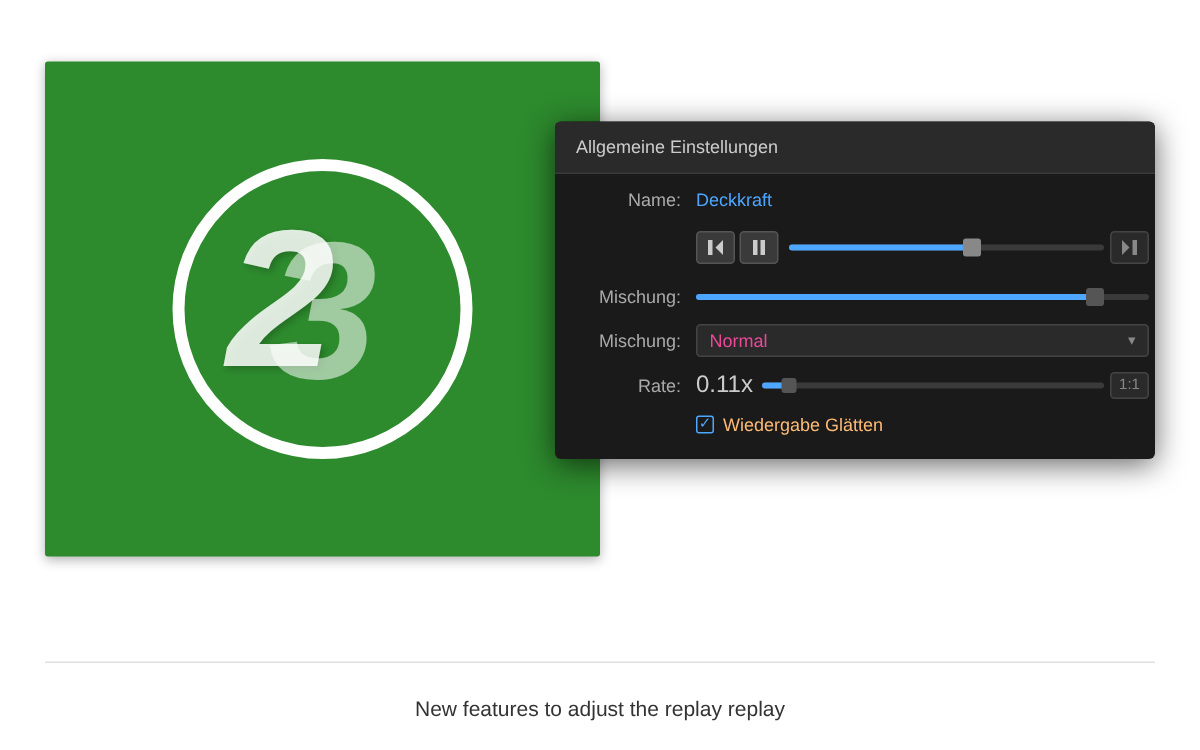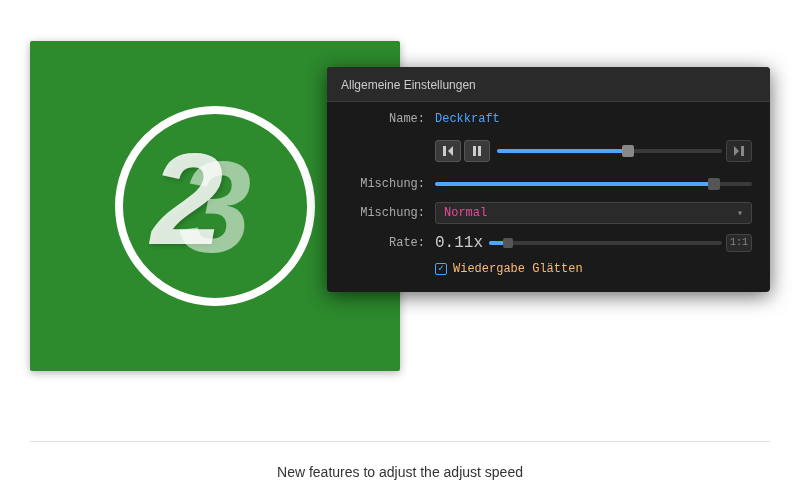--- a/index.html
+++ b/index.html
@@ -71,42 +71,41 @@
       position: absolute;
       left: 56px;
       top: 28px;
       font-style: italic;
     }
 
     
     .settings-panel {
       position: absolute;
       right: 0;
-      top: 46px;
-      width: 443px;
+      top: 60px;
+      width: 400px;
       background: #1a1a1a;
       border-radius: 4px;
       box-shadow: 0 4px 20px rgba(0,0,0,0.6);
       overflow: hidden;
     }
 
     .panel-header {
       background: #2a2a2a;
       padding: 8px 14px;
       border-bottom: 1px solid #3a3a3a;
     }
 
     .panel-header-text {
       color: #cccccc;
       font-size: 12px;
     }
 
     .panel-body {
-      padding: 10px 18px 16px;
-      font-family: Liberation Mono, monospace;
+      padding: 10px 4px 16px;
     }
 
     .row {
       display: flex;
       align-items: center;
       margin-bottom: 10px;
     }
 
     .label {
       color: #aaaaaa;
@@ -443,13 +442,13 @@
           <span class="checkmark">✓</span>
         </div>
         <span class="checkbox-label">Wiedergabe Glätten</span>
       </div>
 
     </div>
   </div>
 </div>
 
 <div class="divider-line"></div>
-<div class="caption">New features to adjust the adjust speed</div>
+<div class="caption">New features to adjust the replay replay</div>
 
 </body></html>

